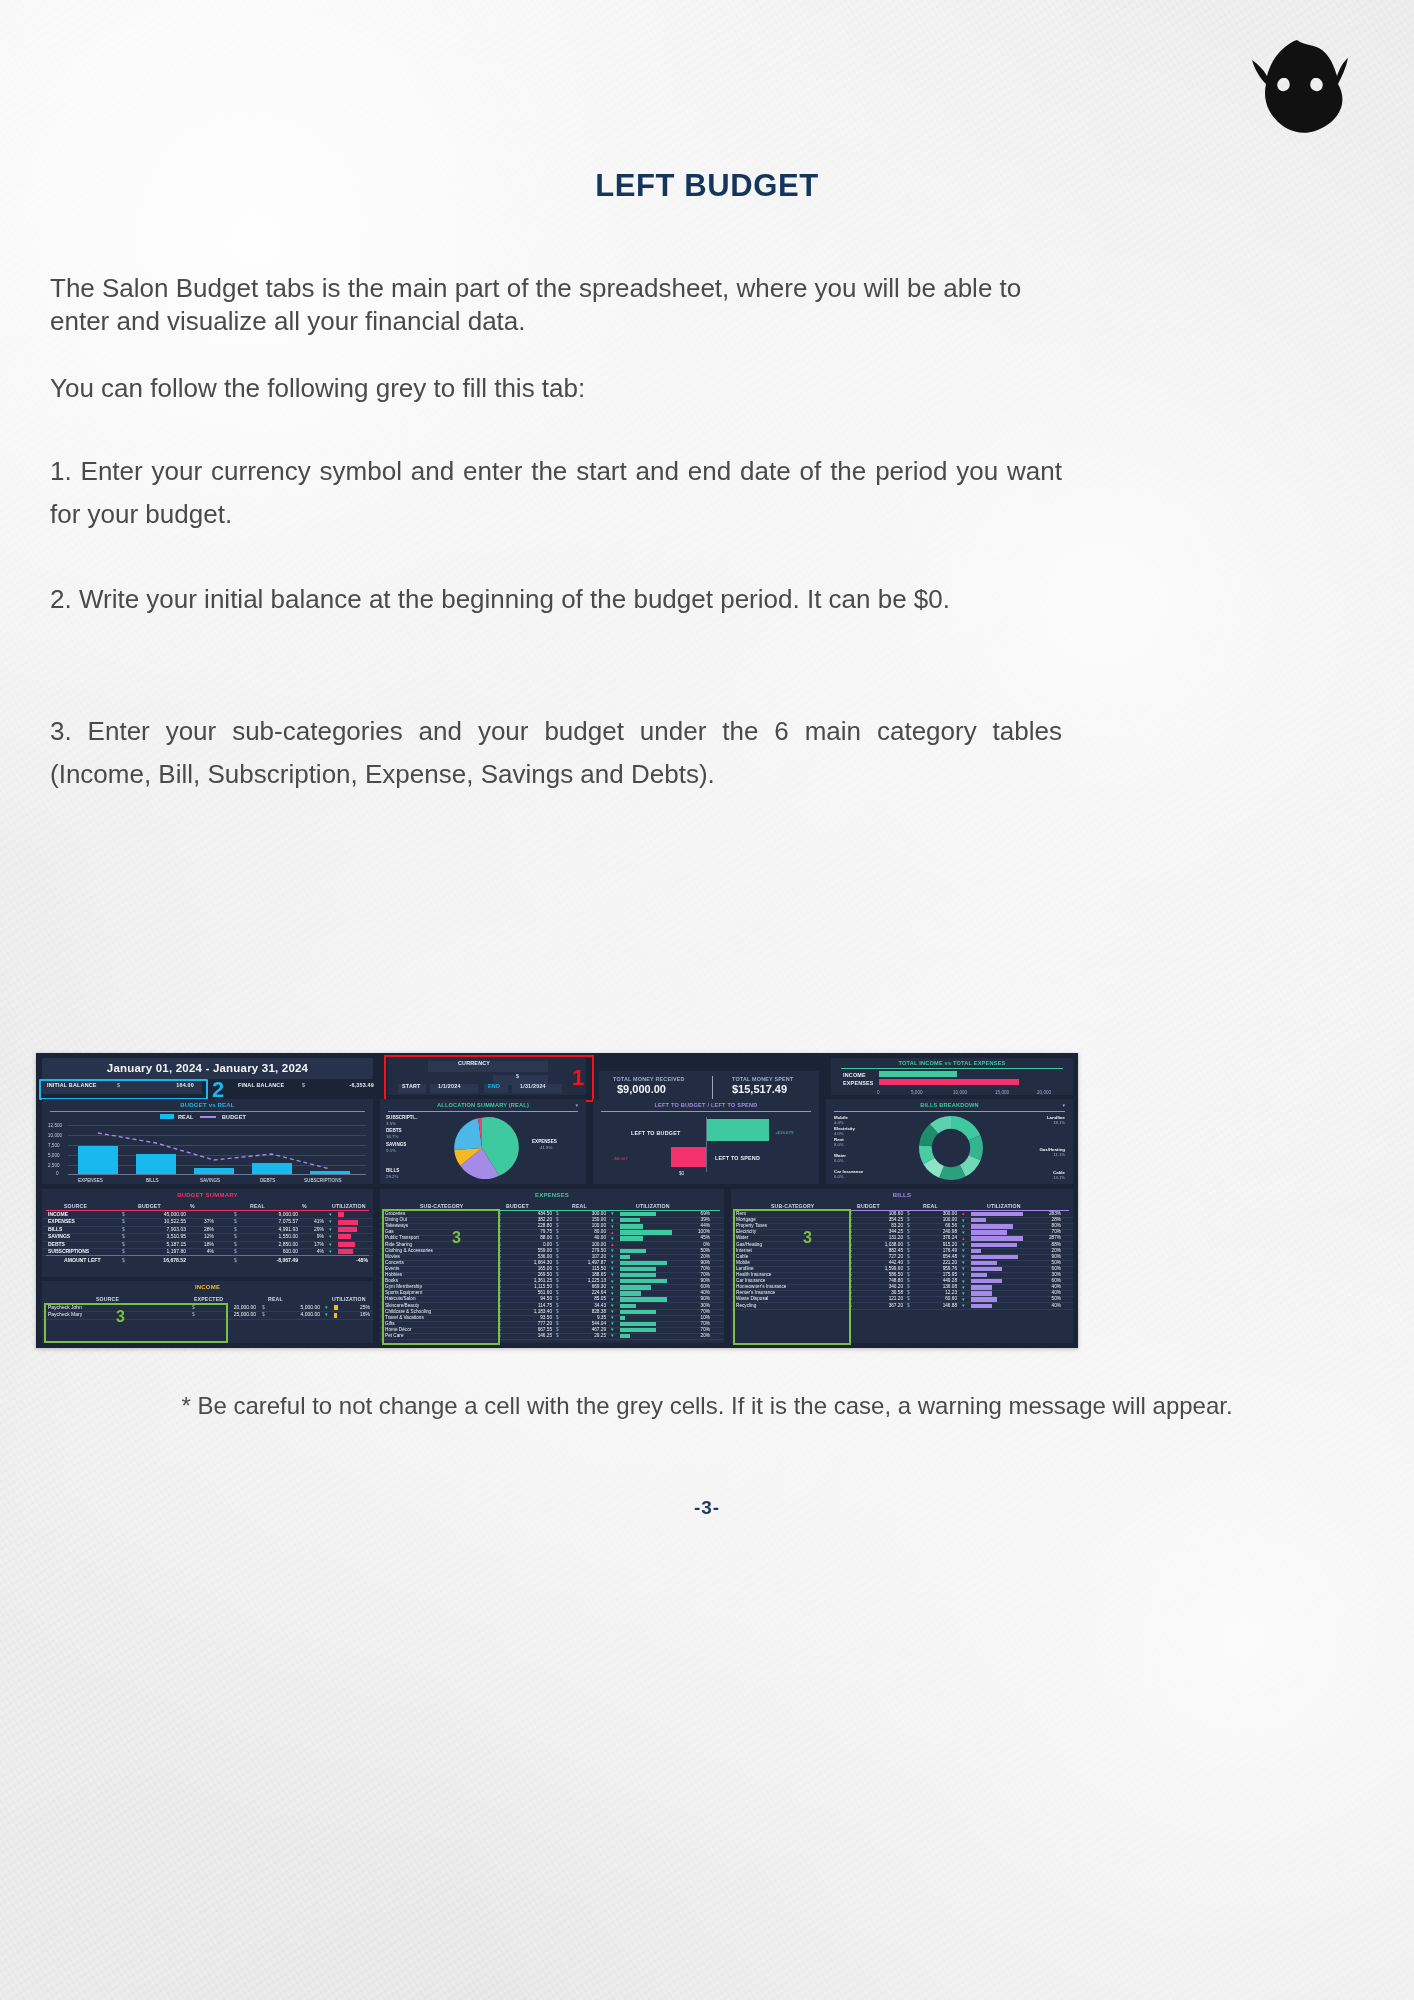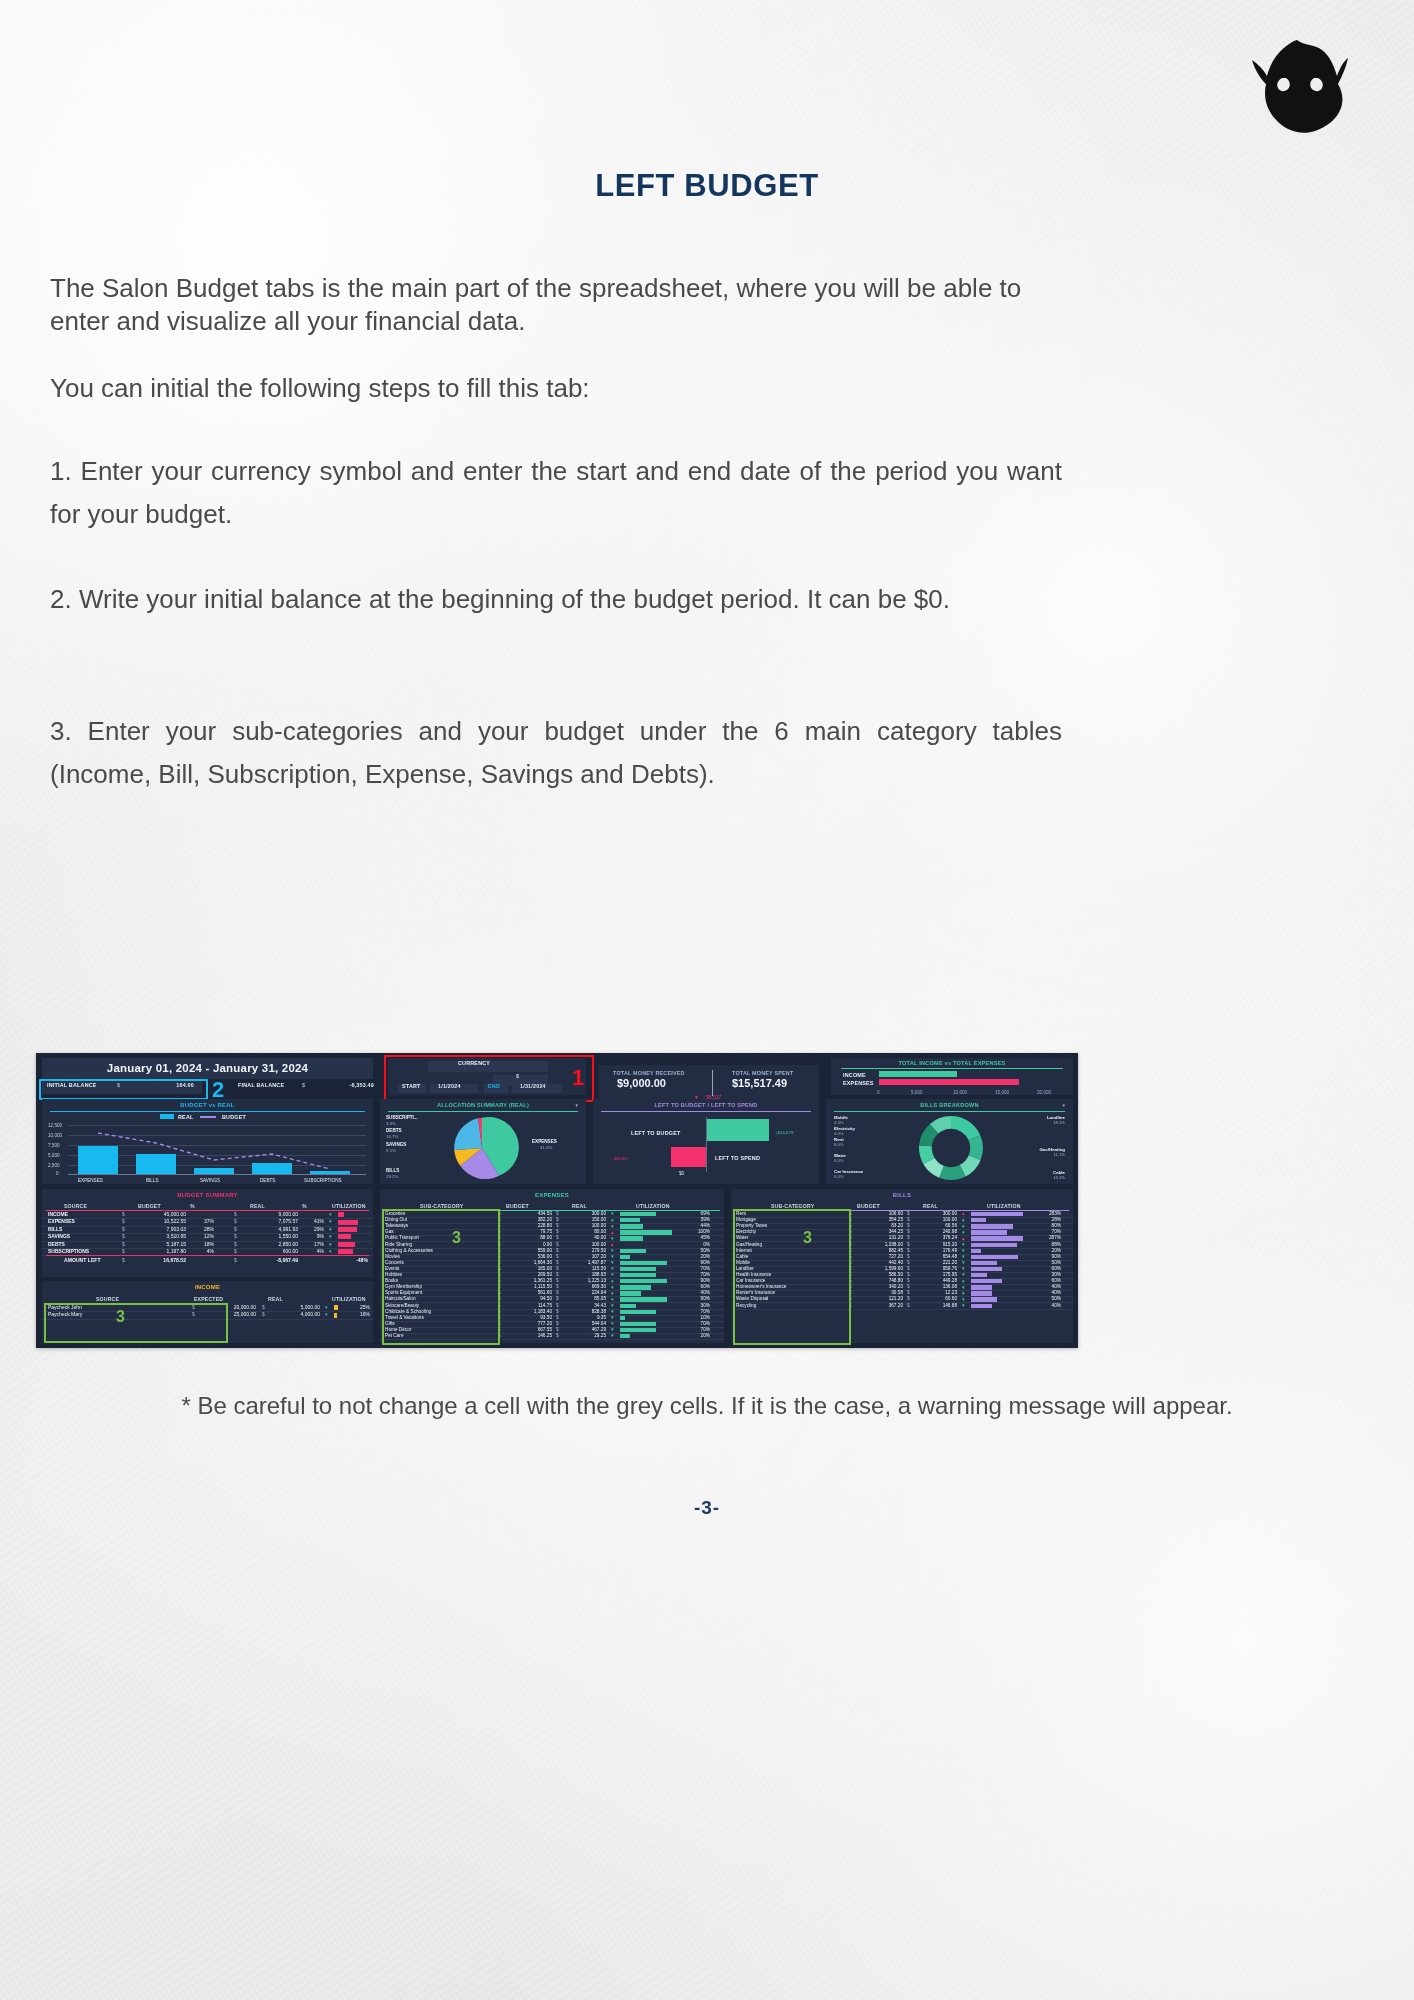--- a/index.html
+++ b/index.html
@@ -84,21 +84,21 @@
       C104 32 100 40 96 48 C100 55 102 63 99 72 C95 83 85 91 73 95 C64 98 54 97 46 93
       C38 89 31 82 27 74 C23 66 22 57 24 48 C18 42 13 34 10 24 C16 28 21 33 25 40
       C28 28 34 18 43 11 C47 8 51 5 55 4 Z M40 42 C36 44 34 48 36 52 C38 56 43 56 46 53
       C49 50 48 44 44 42 Z M72 42 C68 44 67 50 70 53 C73 56 78 56 80 52 C82 48 80 44 76 42 Z
       M50 66 C54 70 60 70 64 66 C62 73 56 76 50 74 Z"></path>
   </svg>
 </div>
 
 <div class="doc-title">LEFT BUDGET</div>
 <div class="copy p1">The Salon Budget tabs is the main part of the spreadsheet, where you will be able to enter and visualize all your financial data.</div>
-<div class="copy p2">You can initial the following steps to fill this tab:</div>
+<div class="copy p2">You can follow the following grey to fill this tab:</div>
 <div class="copy p3">1. Enter your currency symbol and enter the start and end date of the period you want for your budget.</div>
 <div class="copy p4">2. Write your initial balance at the beginning of the budget period. It can be $0.</div>
 <div class="copy p5">3. Enter your sub-categories and your budget under the 6 main category tables (Income, Bill, Subscription, Expense, Savings and Debts).</div>
 <div class="footnote">* Be careful to not change a cell with the grey cells. If it is the case, a warning message will appear.</div>
 <div class="pagenum">-3-</div>
 
 <div class="shot">
 
   <div class="hdrbar">
     <span>January 01, 2024 - January 31, 2024</span>
@@ -129,21 +129,21 @@
     <div style="position:absolute;left:42px;top:26px;width:48px;height:9px;background:#2b3650;"></div>
     <span class="ltxt c" style="left:50px;top:24px;color:#dce6f4;">1/1/2024</span>
     <div style="position:absolute;left:96px;top:26px;width:24px;height:9px;background:#2b3650;"></div>
     <span class="ltxt c" style="left:100px;top:24px;color:#17b9ef;">END</span>
     <div style="position:absolute;left:124px;top:26px;width:50px;height:9px;background:#2b3650;"></div>
     <span class="ltxt c" style="left:132px;top:24px;color:#dce6f4;">1/31/2024</span>
   </div>
   <div class="redbox"></div>
   <div class="marker bigmark" style="left:536px;top:12px;color:#fd0d17;">1</div>
 
-  <div class="panel" style="left:563px;top:12px;width:220px;height:37px;text-align:right;">
+  <div class="panel" style="left:563px;top:18px;width:220px;height:37px;text-align:right;">
     <span class="ltxt c" style="left:14px;top:4px;color:#9fb0cc;">TOTAL MONEY RECEIVED</span>
     <span class="c" style="left:18px;top:14px;font-size:11px;font-weight:bold;color:#f0f5fb;">$9,000.00</span>
     <div style="position:absolute;left:113px;top:5px;width:1px;height:26px;background:#9aa7bd;"></div>
     <span class="ltxt c" style="left:133px;top:4px;color:#9fb0cc;">TOTAL MONEY SPENT</span>
     <span class="c" style="left:133px;top:14px;font-size:11px;font-weight:bold;color:#f0f5fb;">$15,517.49</span>
     <span class="c" style="left:95px;top:28px;font-size:5px;color:#f4316d;">▼</span>
     <span class="c" style="left:104px;top:28px;font-size:5px;color:#f4316d;">- $6,517</span>
   </div>
 
   <div class="panel" style="left:795px;top:5px;width:242px;height:37px;">

